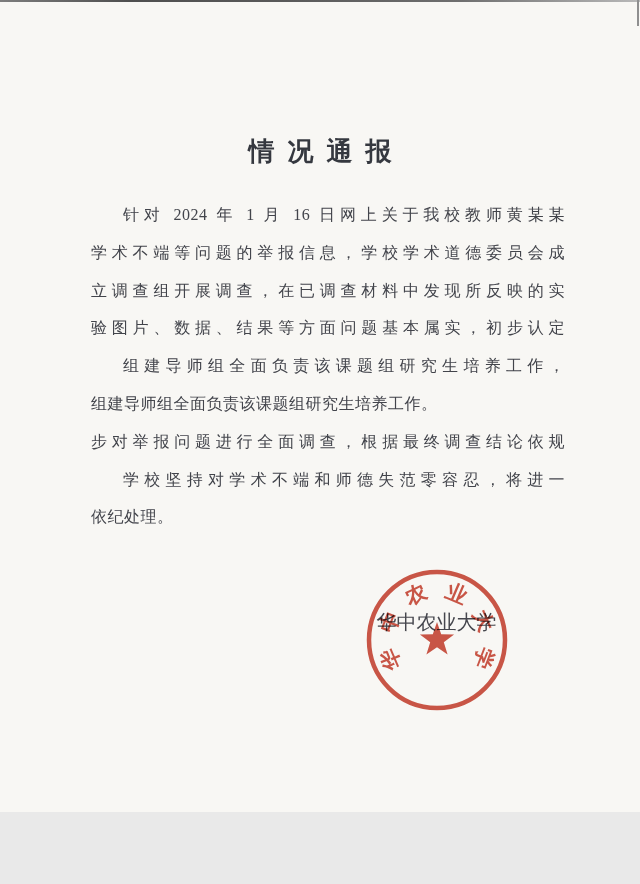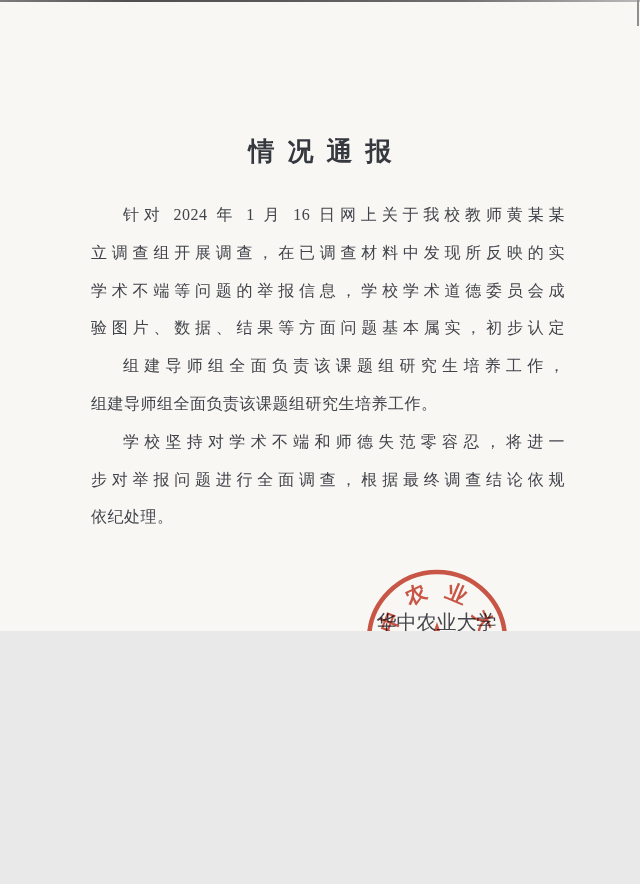--- a/index.html
+++ b/index.html
@@ -1,19 +1,19 @@
 <!DOCTYPE html>
 <html><head>
 <meta charset="utf-8">
 <style>
   html, body { margin: 0; padding: 0; background: #e9e9e9; }
   .page {
     position: relative;
     width: 640px;
-    height: 631px;
+    height: 812px;
     margin: 0 auto;
     background: #f8f7f4;
     overflow: hidden;
     font-family: "Liberation Serif", "DejaVu Serif", serif;
     color: #42444b;
     text-decoration: underline;
   }
   .scan-edge-top {
     position: absolute;
     top: 0; left: 0;
@@ -89,27 +89,27 @@
 
 <div class="page">
 
   <div class="scan-edge-top"></div>
   <div class="scan-edge-right"></div>
 
   <h1 class="doc-title">情况通报</h1>
 
   <div class="body-text">
     <div class="line para-start">针对 2024 年 1 月 16 日网上关于我校教师黄某某</div>
+    <div class="line">学术不端等问题的举报信息，学校学术道德委员会成</div>
     <div class="line">立调查组开展调查，在已调查材料中发现所反映的实</div>
-    <div class="line">学术不端等问题的举报信息，学校学术道德委员会成</div>
     <div class="line">验图片、数据、结果等方面问题基本属实，初步认定</div>
     <div class="line para-start">组建导师组全面负责该课题组研究生培养工作，</div>
     <div class="line para-end">组建导师组全面负责该课题组研究生培养工作。</div>
+    <div class="line">步对举报问题进行全面调查，根据最终调查结论依规</div>
     <div class="line para-start">学校坚持对学术不端和师德失范零容忍，将进一</div>
-    <div class="line">步对举报问题进行全面调查，根据最终调查结论依规</div>
     <div class="line para-end">依纪处理。</div>
   </div>
 
   <div class="sign-block">
     <div>华中农业大学</div>
   </div>
 
   <svg class="seal" viewBox="0 0 144 144" xmlns="http://www.w3.org/2000/svg">
     <circle cx="72" cy="72" r="68" fill="none" stroke="#c7412f" stroke-width="4.5"></circle>
     <polygon points="72,54 76.2,66.2 89.1,66.4 78.8,74.2 82.6,86.6 72,79.2 61.4,86.6 65.2,74.2 54.9,66.4 67.8,66.2" fill="#c7412f"></polygon>

